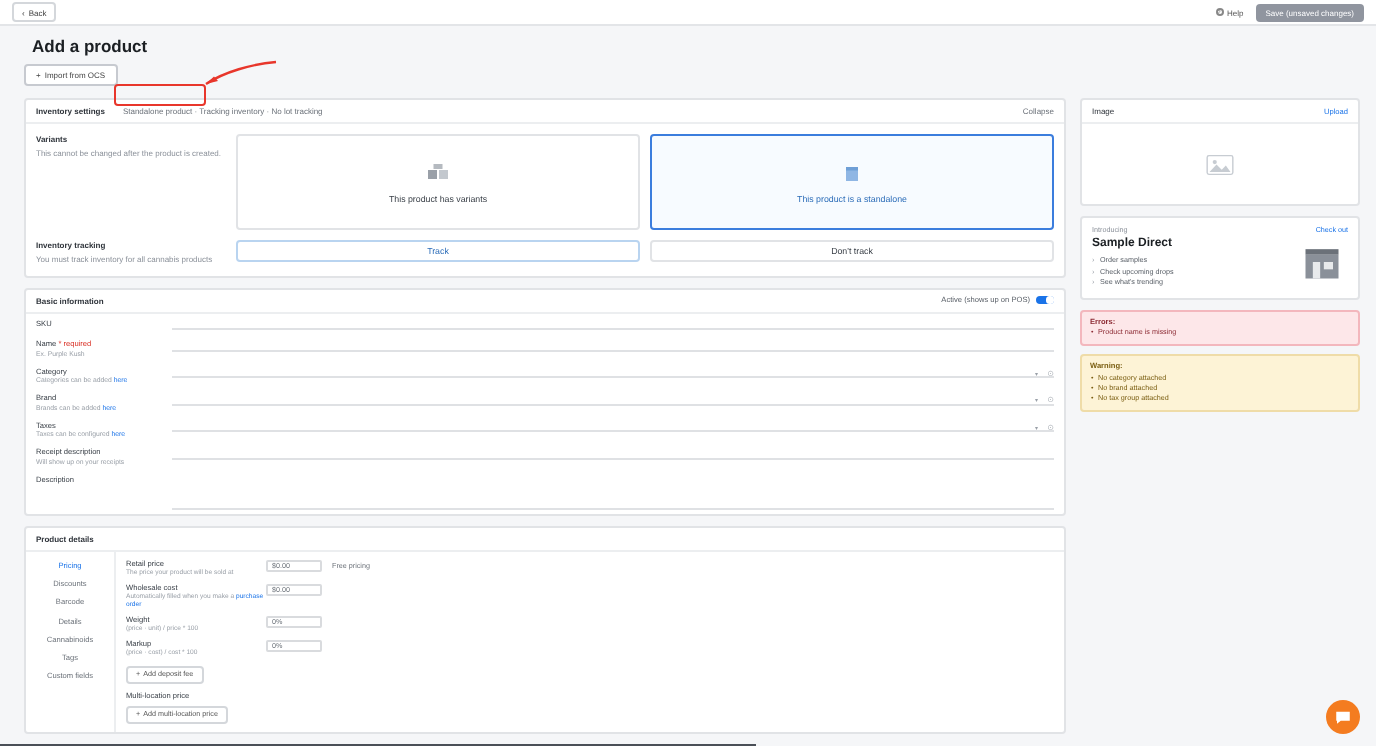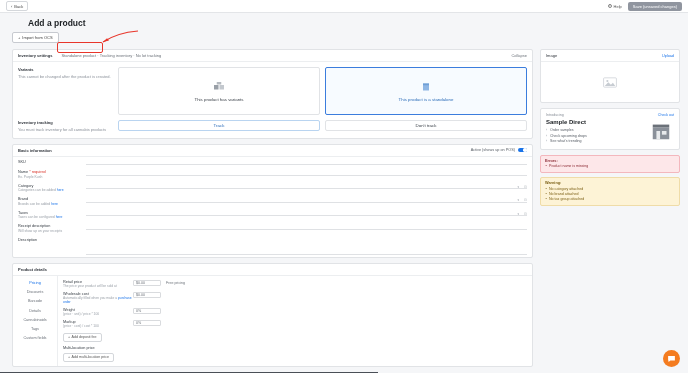--- a/index.html
+++ b/index.html
@@ -23,21 +23,21 @@
     padding:1.5px 4px; background:#fff; font-size:4px; color:#444;
   }
   .topbar-spacer { flex:1; }
   .help-btn { display:flex; align-items:center; gap:2px; font-size:4px; color:#555; }
   .help-circ { width:4px;height:4px;border:0.5px solid #888;border-radius:50%;display:inline-block;text-align:center;line-height:3.5px;font-size:3px;color:#777;}
   .save-btn {
     background:#6b7280; color:#fff; border-radius:2px;
     padding:2px 5px; font-size:4px; opacity:.75;
   }
   .page-title {
-    padding:5px 0 0 28px; font-size:8.5px; font-weight:bold; color:#1b1f23;
+    padding:5px 0 0 16px; font-size:8.5px; font-weight:bold; color:#1b1f23;
   }
   .import-row { padding:4px 0 0 12px; position:relative; }
   .import-btn {
     display:inline-flex; align-items:center; gap:2px;
     border:1px solid #c7cad0; border-radius:2px; background:#fff;
     padding:2px 5px; font-size:4px; color:#444;
   }
   .import-highlight {
     position:absolute; left:57px; top:14px; width:46px; height:11px;
     border:1.2px solid #e8362b; border-radius:2px; pointer-events:none;

